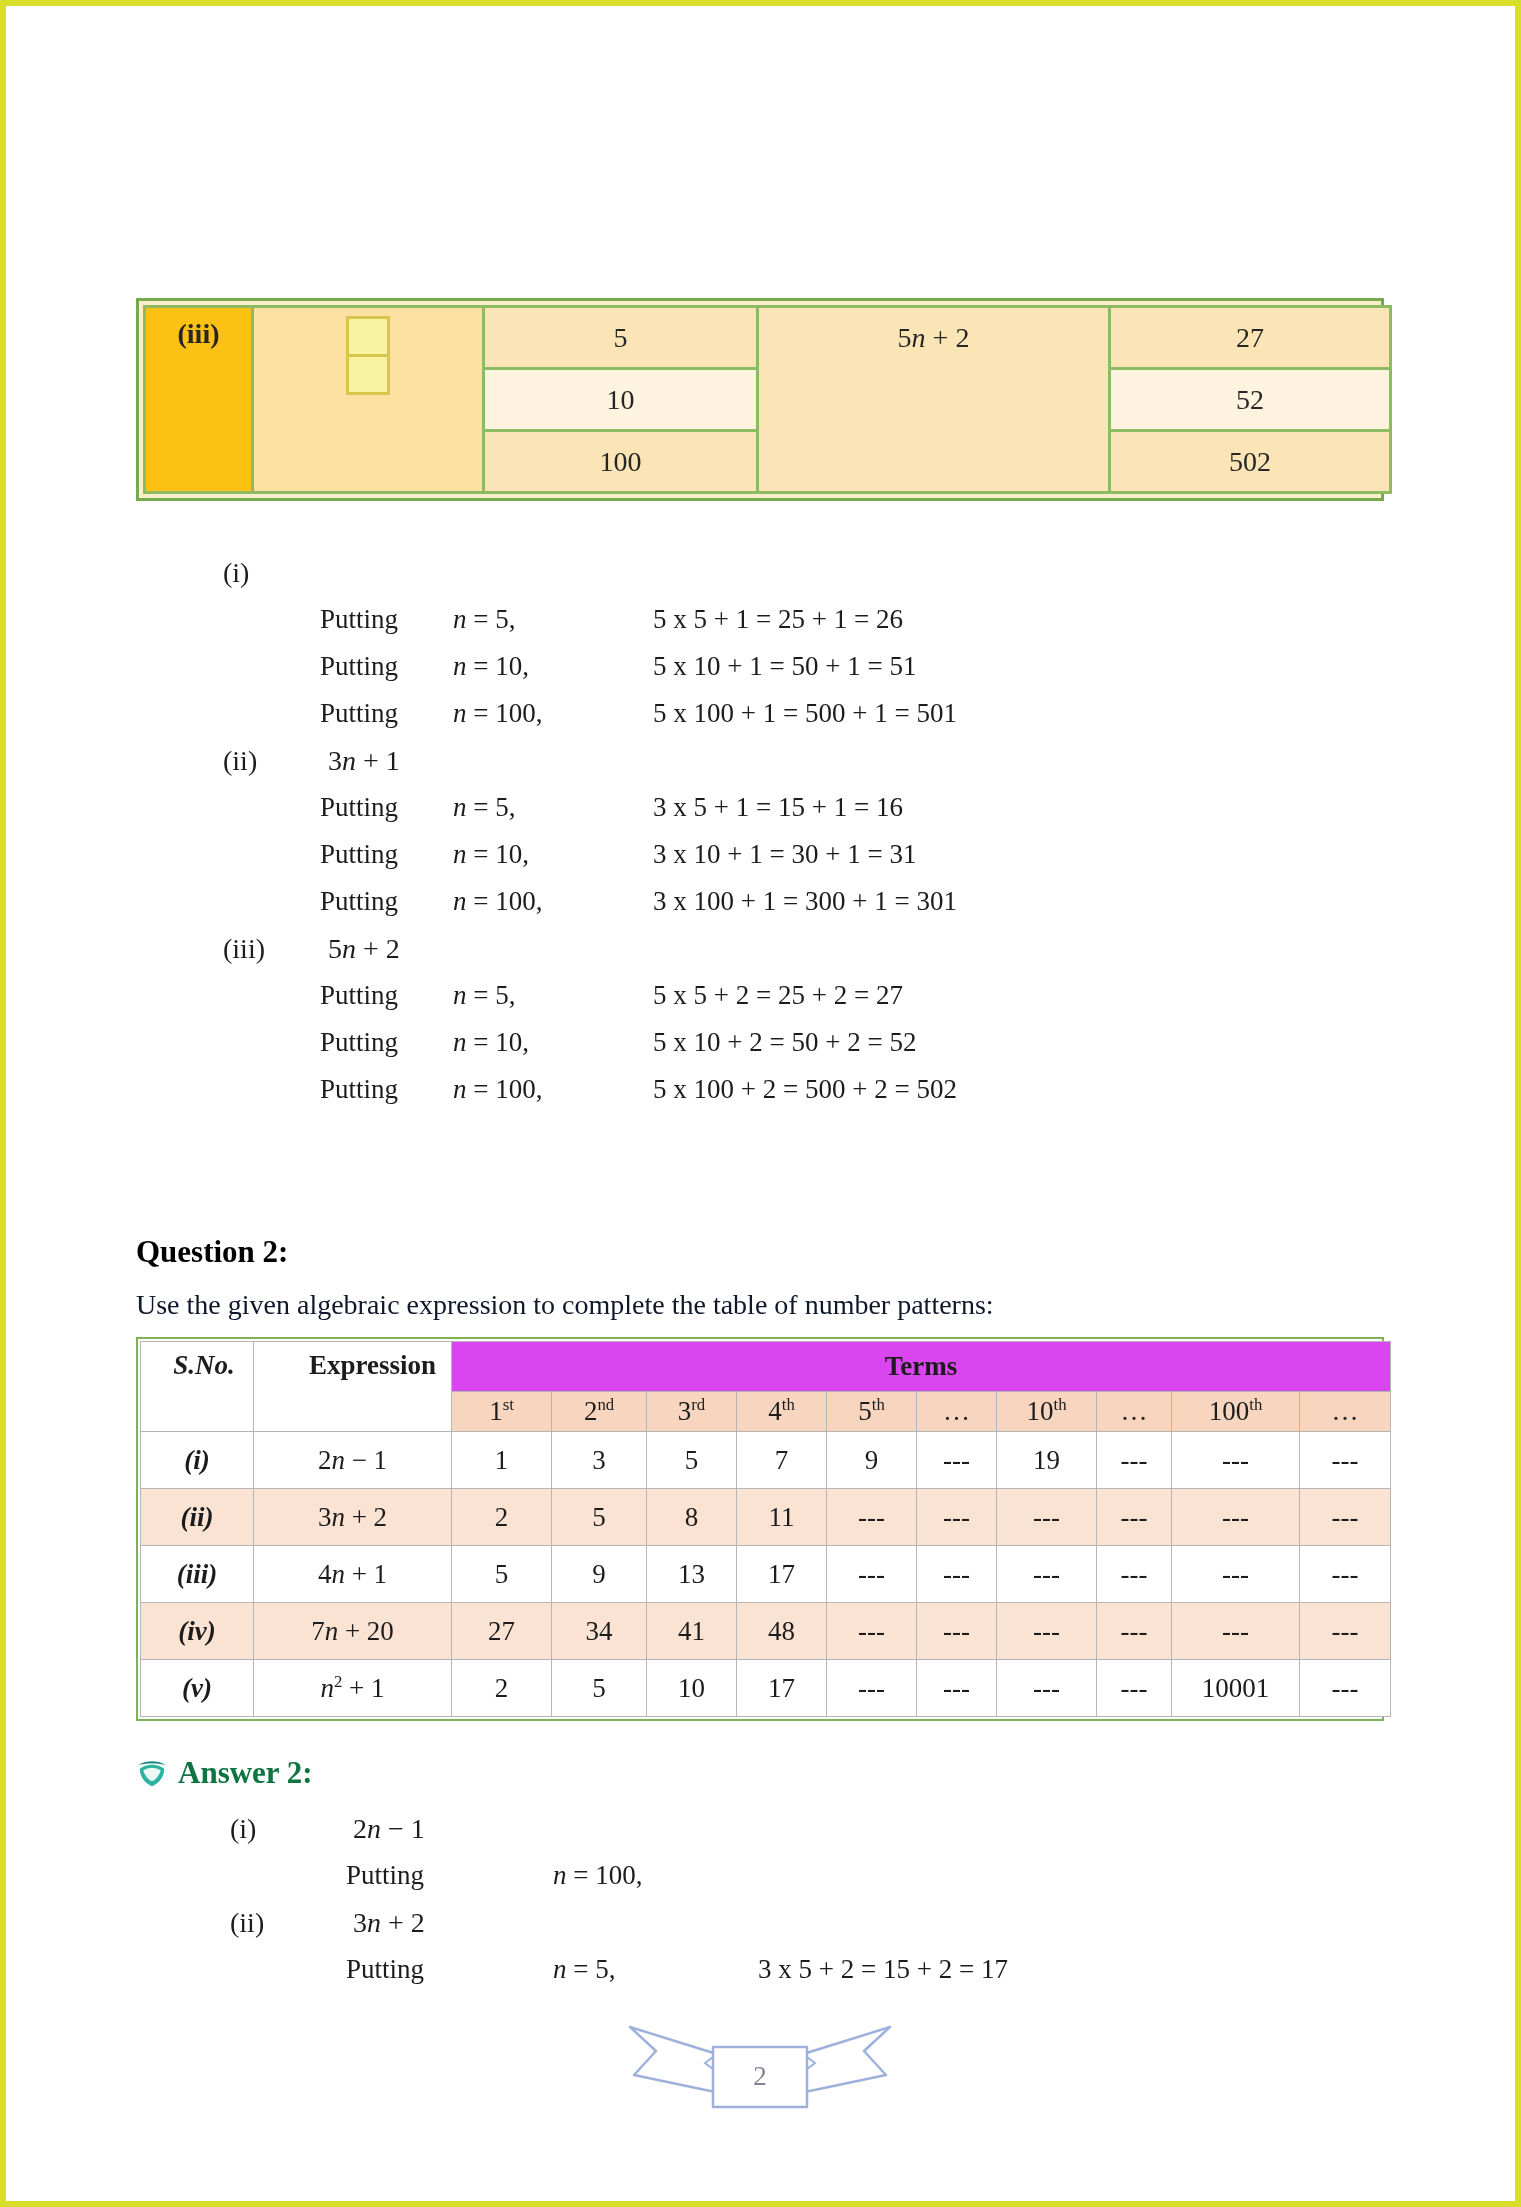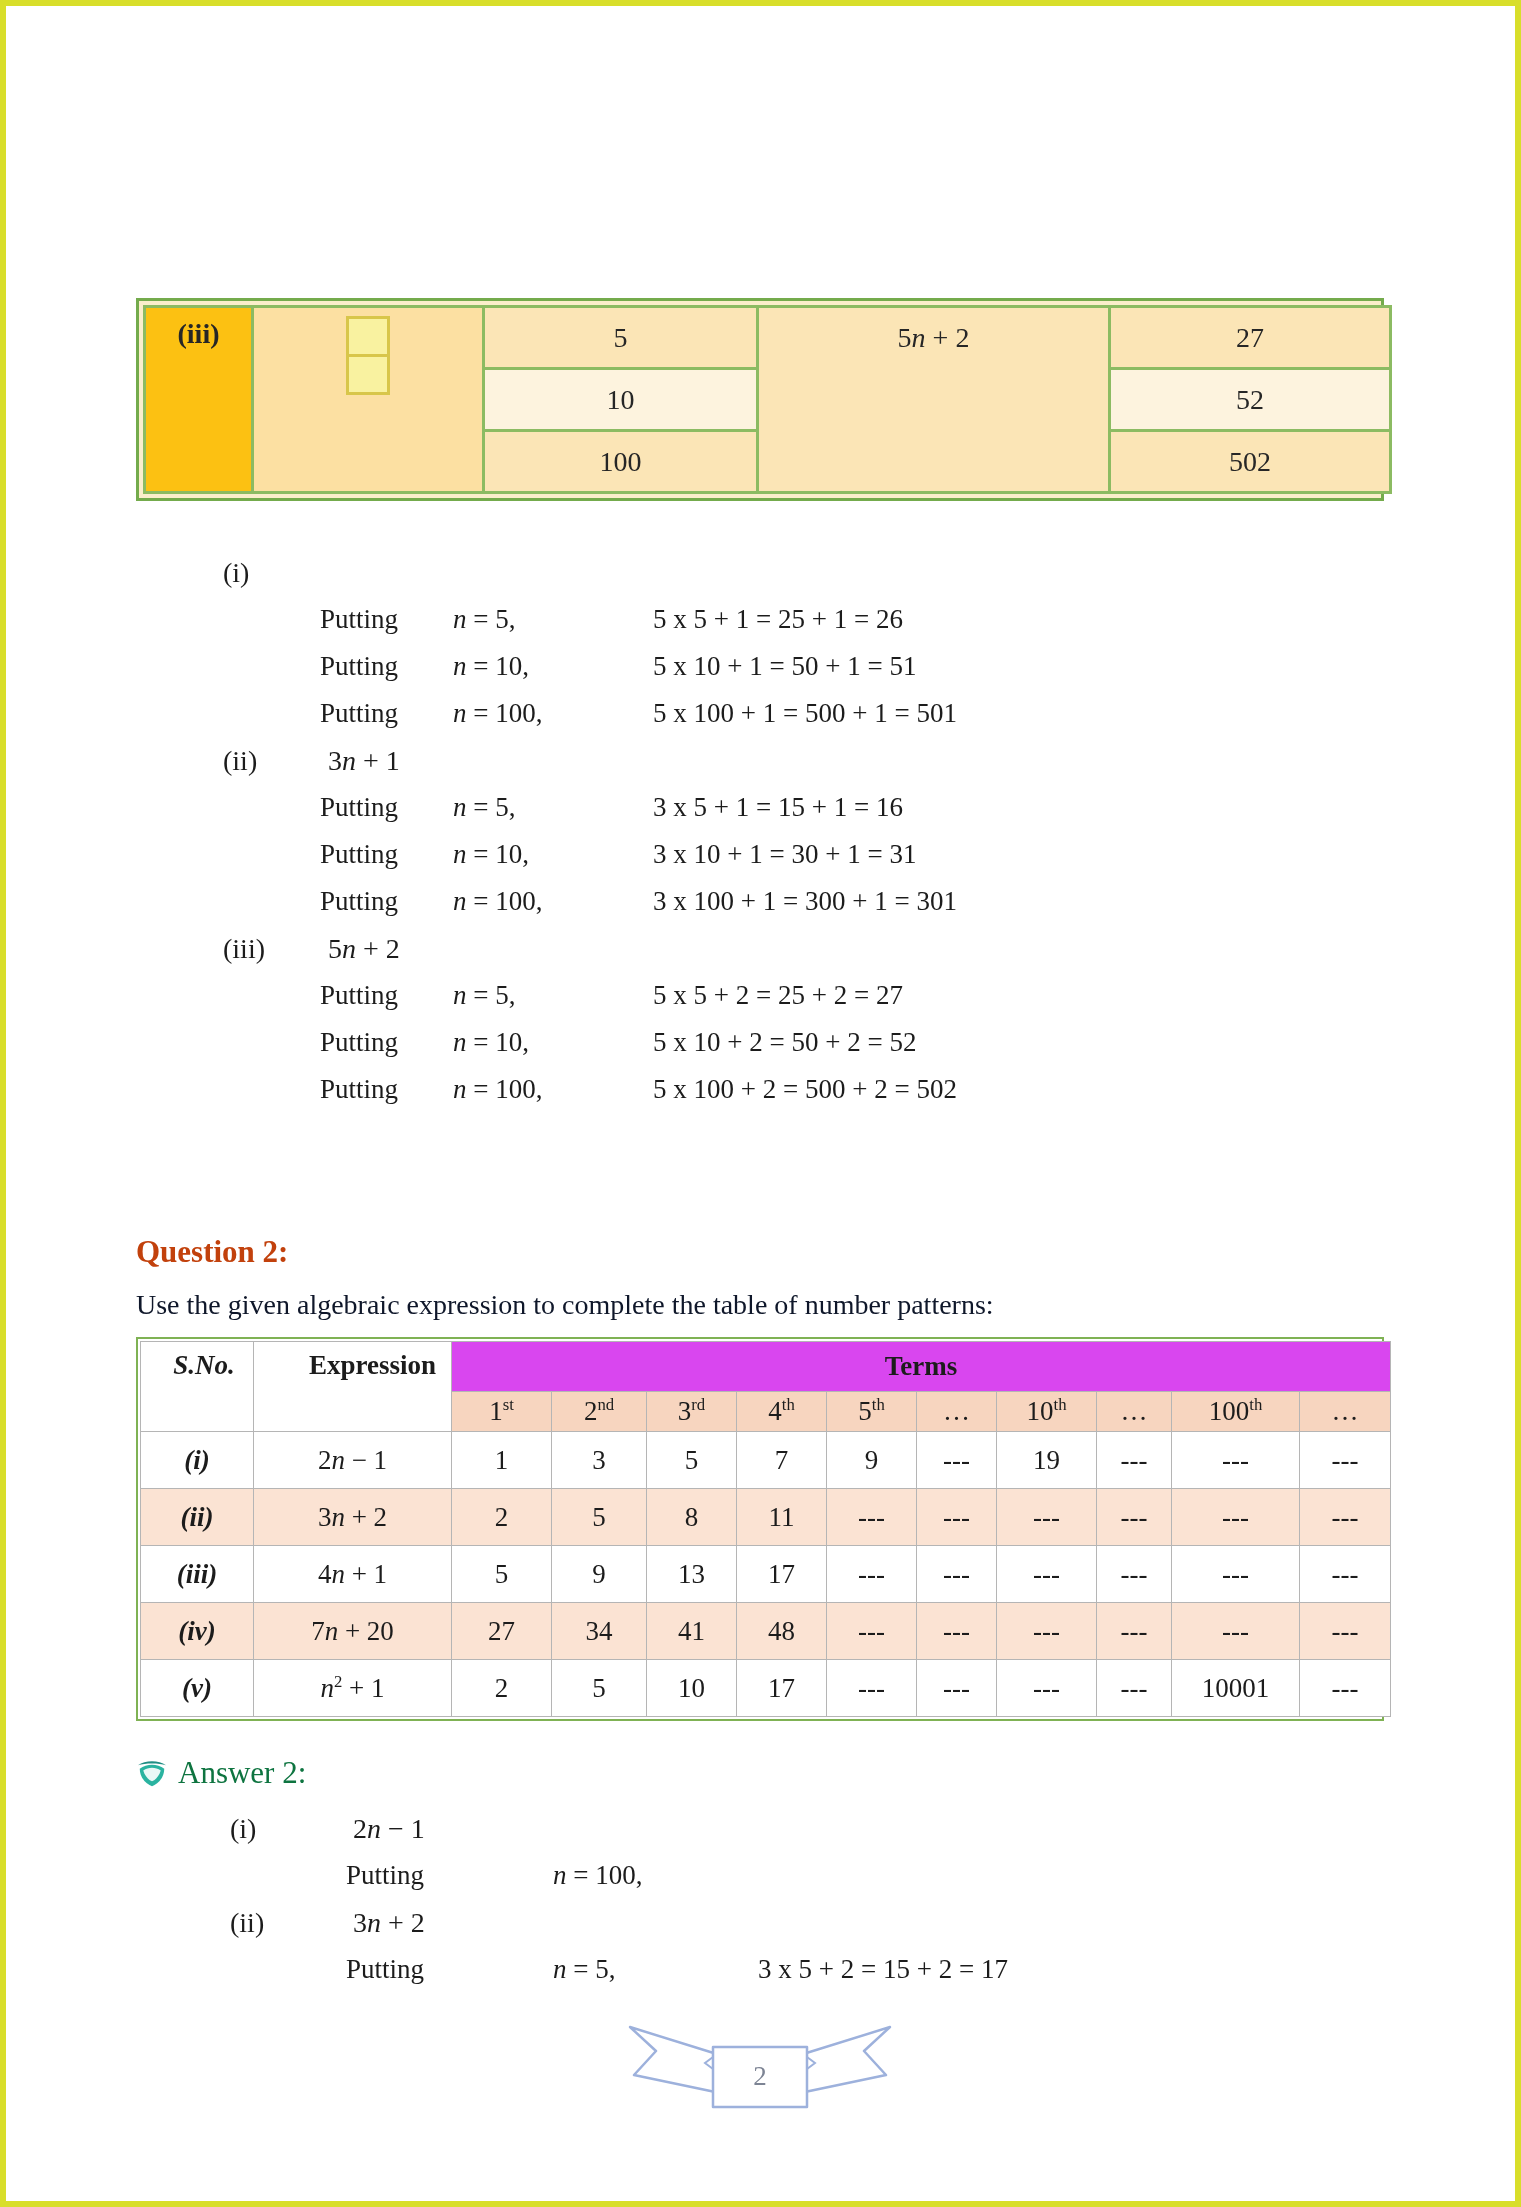--- a/index.html
+++ b/index.html
@@ -41,21 +41,21 @@
   .expr i { font-style: italic; }
   sup { font-size: 0.62em; vertical-align: super; line-height: 0; }
 
   
   .sol-list { margin-top: 48px; }
   .sol-line { display: grid; height: 47px; align-items: center; font-size: 27px; }
   .sol-head { padding-left: 87px; grid-template-columns: 105px 1fr; font-size: 28px; }
   .sol-step { padding-left: 184px; grid-template-columns: 133px 200px 1fr; }
 
   
-  .q-heading { margin-top: 118px; font-size: 31px; line-height: 42px; font-weight: 700; color: #c2410c; }
+  .q-heading { margin-top: 118px; font-size: 31px; line-height: 42px; font-weight: 700; color: #000000; }
   .q-intro { margin-top: 12px; font-size: 28px; line-height: 40px; color: #0f172a; }
 
   .terms-wrap { margin-top: 12px; border: 2px solid #7fb254; padding: 2px; background: #fff; }
   .terms-table { border-collapse: collapse; width: 100%; table-layout: fixed; border: 1px solid #94bd6b; }
   .terms-table th, .terms-table td {
     border: 1px solid #b5b5b5;
     text-align: center;
     font-size: 27px;
     color: #1c1c1c;
   }
@@ -65,21 +65,21 @@
   .h-sno { font-style: italic; font-weight: 700; vertical-align: top; padding-top: 8px; background: #fff; text-align: left; padding-left: 14px; }
   .h-expr { font-weight: 700; vertical-align: top; padding-top: 8px; background: #fff; text-align: left; padding-left: 40px; }
   .h-terms { font-weight: 700; background: #d946ef; }
   .h-term { background: #f7d5bf; font-weight: 400; }
   .c-sno { font-style: italic; font-weight: 700; }
   .c-expr i { font-style: italic; }
   tr.even td { background: #fbe3d3; }
   tr.odd td { background: #ffffff; }
 
   
-  .ans-heading { margin-top: 30px; display: flex; align-items: center; gap: 10px; font-size: 31px; line-height: 44px; font-weight: 400; color: #0e7440; }
+  .ans-heading { margin-top: 30px; display: flex; align-items: center; gap: 10px; font-size: 31px; line-height: 44px; font-weight: 700; color: #0e7440; }
   .logo { width: 32px; height: 28px; flex: 0 0 auto; }
   .ans-list { margin-top: 10px; }
   .ans-line { display: grid; height: 47px; align-items: center; font-size: 27px; }
   .ans-head { padding-left: 94px; grid-template-columns: 123px 1fr; font-size: 28px; }
   .ans-step { padding-left: 210px; grid-template-columns: 207px 205px 1fr; }
 
   
   .ribbon-row { margin-top: 22px; display: flex; justify-content: center; }
   .ribbon { position: relative; width: 300px; height: 100px; }
   .page-num { position: absolute; left: 0; right: 0; top: 46px; text-align: center; font-size: 27px; color: #7d8494; }

